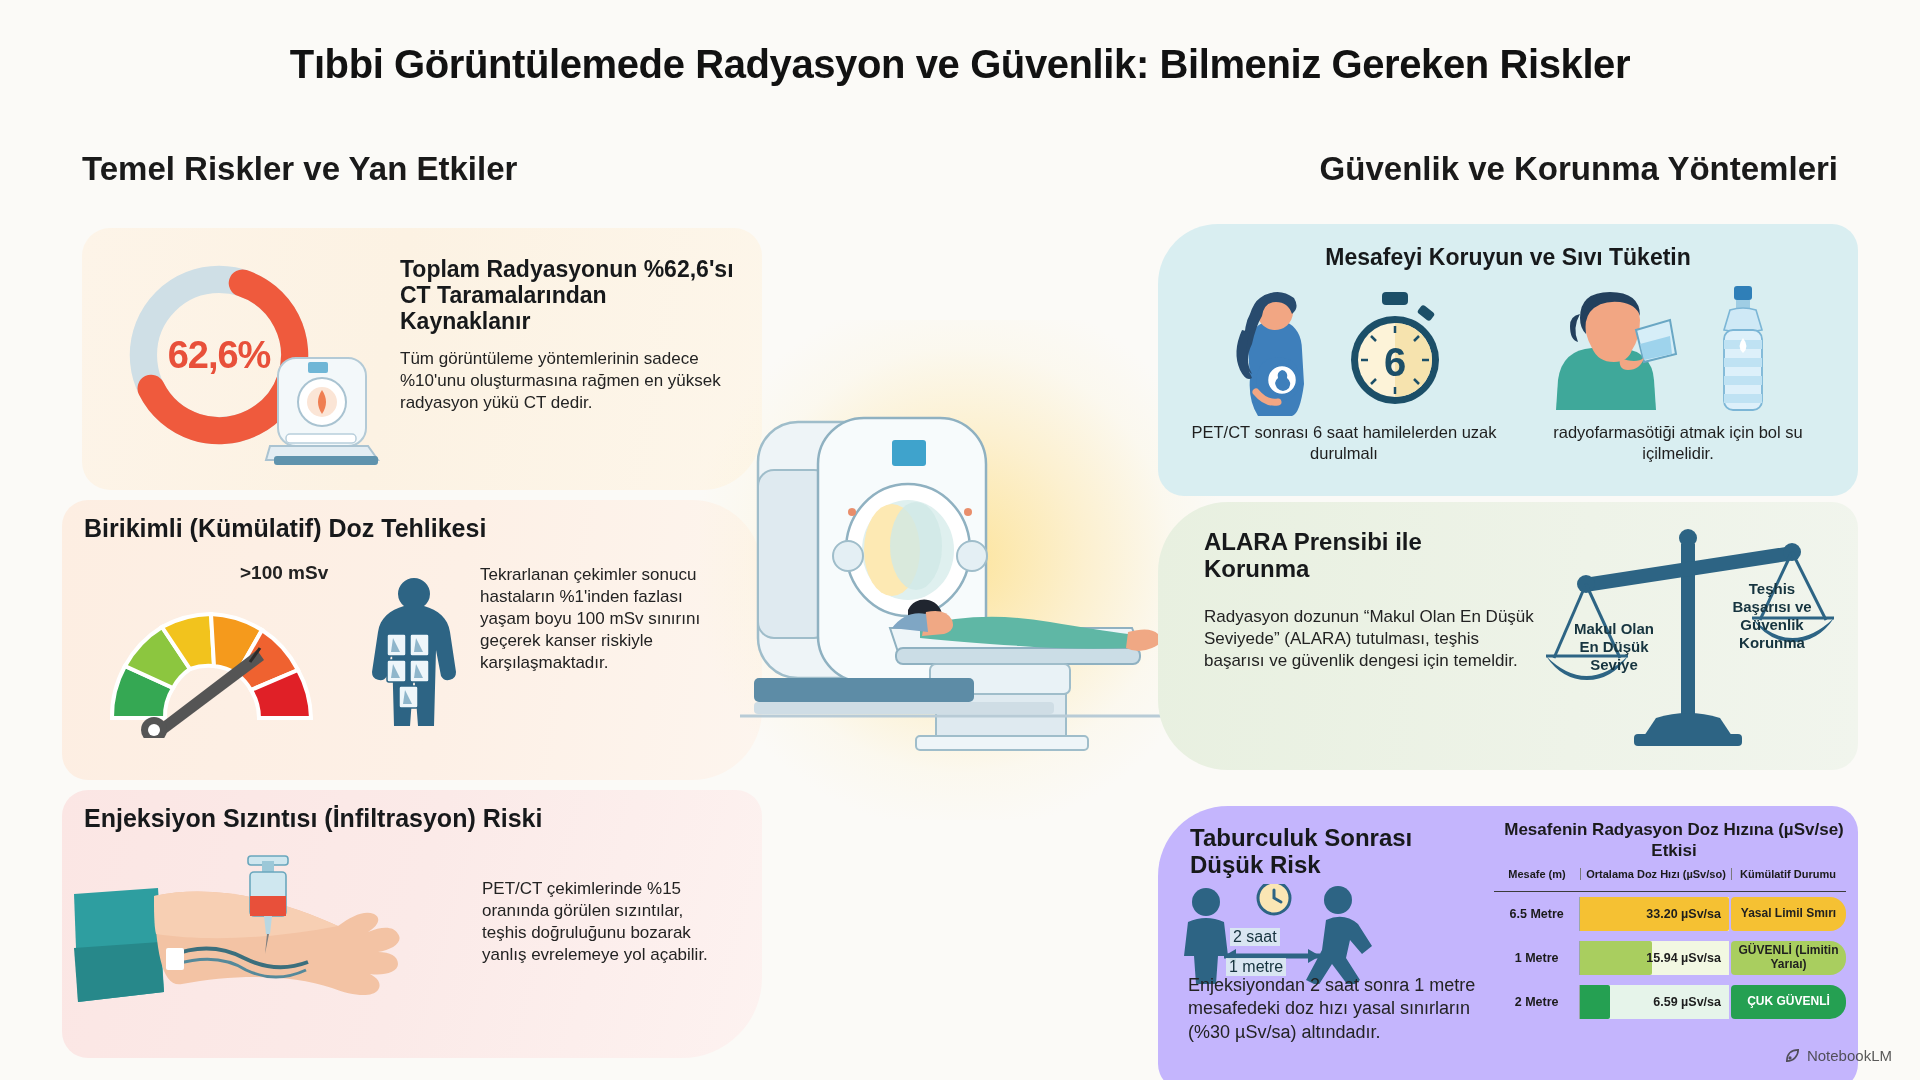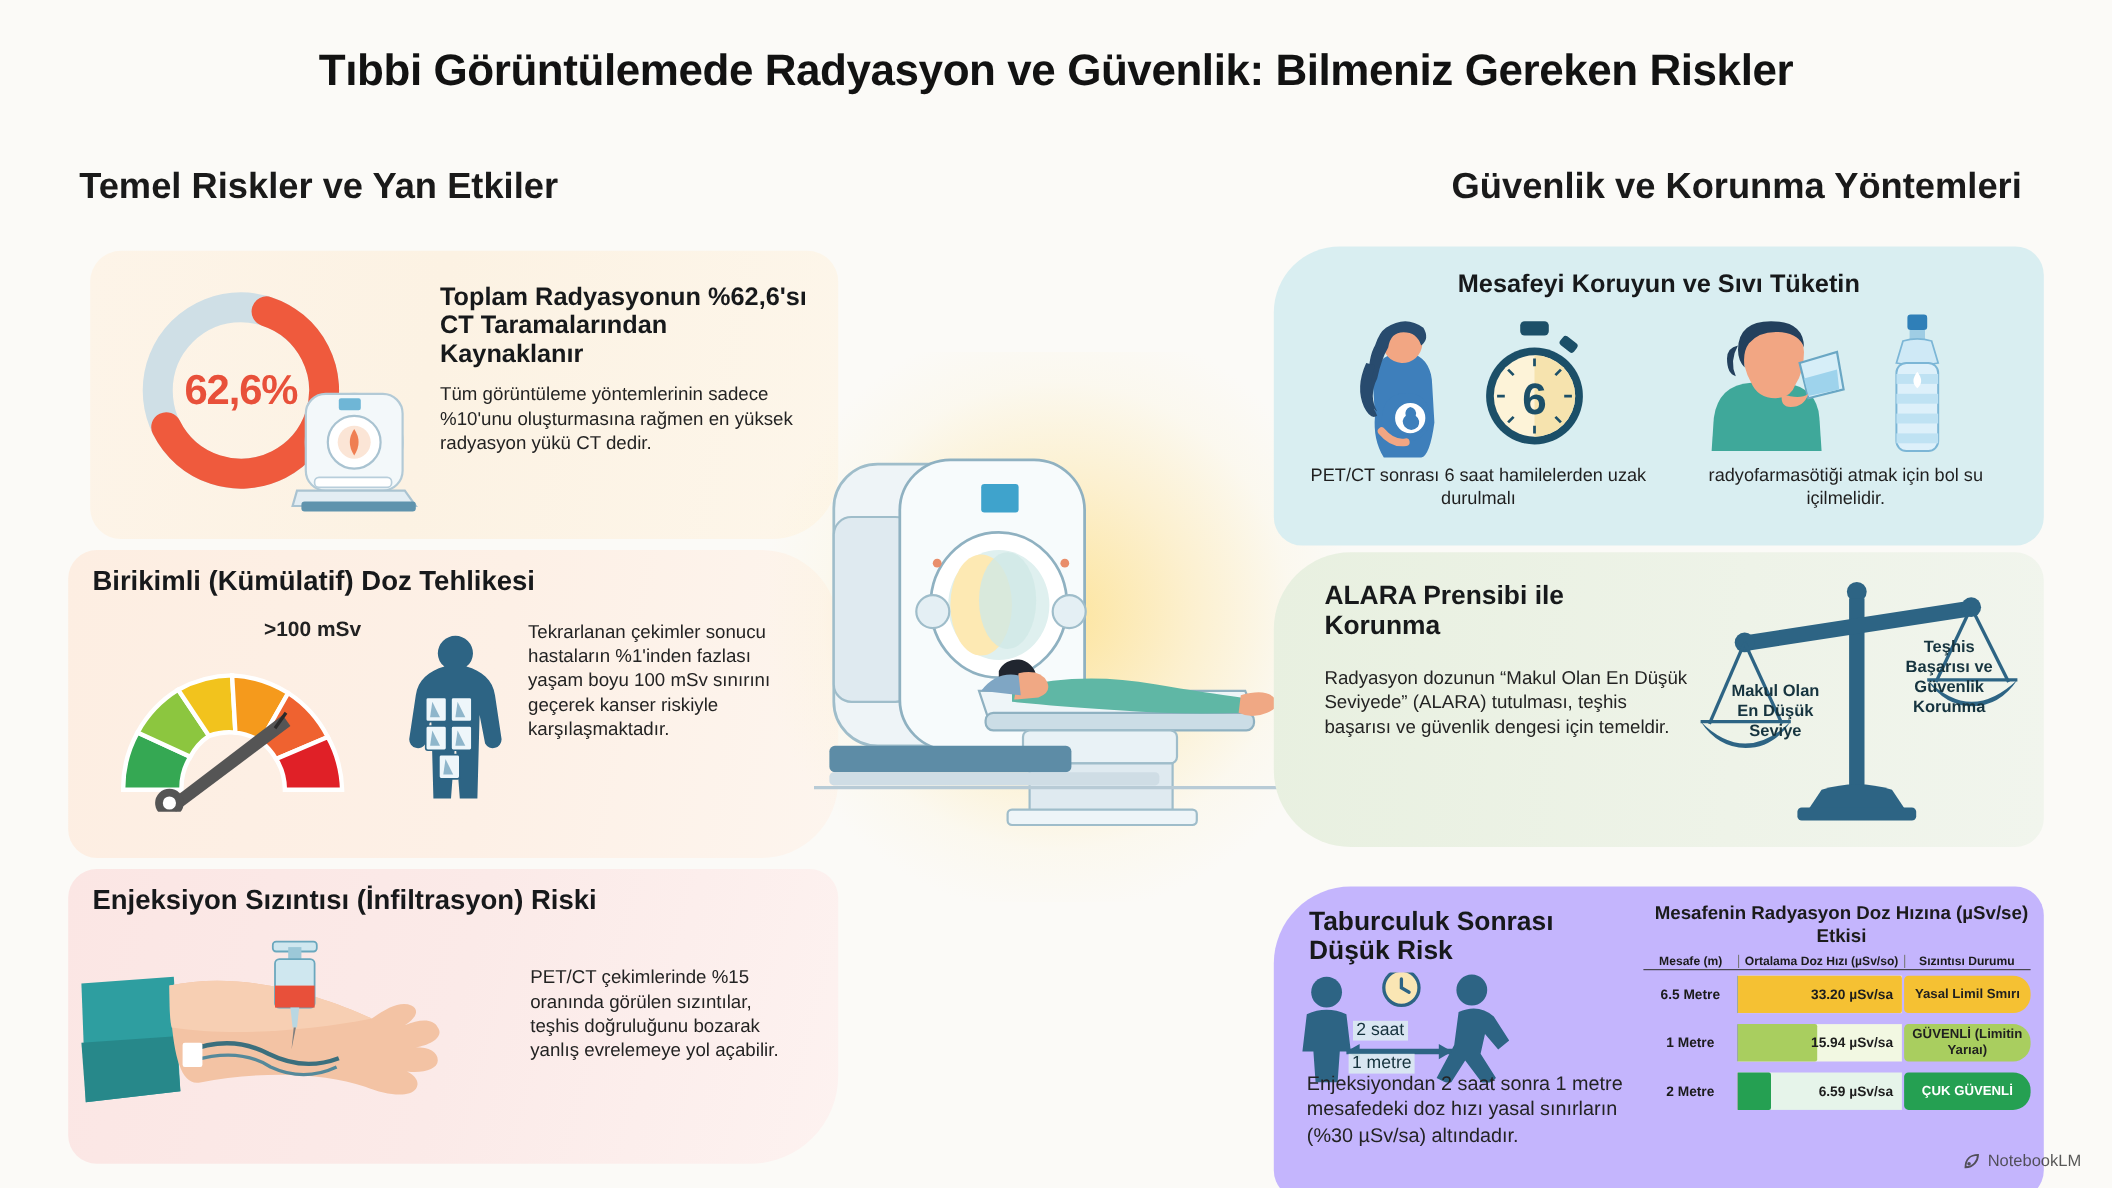--- a/index.html
+++ b/index.html
@@ -12,21 +12,21 @@
   .page{position:absolute;inset:0;}
 
   
   .main-title{
     position:absolute;left:0;right:0;top:42px;text-align:center;
     font-size:40px;font-weight:bold;letter-spacing:-.4px;color:#121212;
   }
   .col-title{
     position:absolute;top:150px;font-size:33px;font-weight:bold;color:#1a1a1a;
   }
-  .col-title.left{left:72px;}
+  .col-title.left{left:82px;}
   .col-title.right{right:82px;}
 
   
   .card{position:absolute;overflow:hidden;}
   .card-heading{font-weight:bold;color:#17191b;line-height:1.14;}
   .card-body{line-height:1.3;color:#232323;}
 
   
   #card-ct{
     left:82px;top:228px;width:680px;height:262px;
@@ -95,21 +95,21 @@
   #card-discharge .heading{position:absolute;left:32px;top:18px;width:260px;font-size:24px;}
   #card-discharge .body{position:absolute;left:30px;top:168px;width:300px;font-size:18px;}
   .pict-lbl{position:absolute;font-size:16px;font-weight:normal;color:#15323d;background:rgba(221,238,240,.85);padding:0 3px;}
 
   
   .tbl-title{
     position:absolute;left:336px;top:14px;width:360px;text-align:center;
     font-size:17px;font-weight:bold;color:#1b1b1b;line-height:1.22;
   }
   .dtable{position:absolute;left:336px;top:62px;width:352px;font-size:11px;}
-  .dtable .thead{display:flex;border-bottom:1.5px solid #3b3b3b;padding-bottom:1px;}
+  .dtable .thead{display:flex;border-bottom:1.5px solid #3b3b3b;padding-bottom:11px;}
   .dtable .th{font-weight:bold;color:#1b1b1b;font-size:11px;text-align:center;}
   .dtable .th.c0{width:86px;}
   .dtable .th.c1{width:150px;border-left:1.5px solid #7a7a7a;border-right:1.5px solid #7a7a7a;}
   .dtable .th.c2{width:112px;}
   .dtable .row{display:flex;align-items:center;height:44px;position:relative;}
   .dtable .cell0{width:86px;text-align:center;font-weight:bold;font-size:12.5px;color:#1b1b1b;}
   .dtable .cell1{width:150px;height:34px;position:relative;display:flex;align-items:center;justify-content:flex-end;
                  border-left:1.5px solid #9aa7ab;}
   .dtable .bar{position:absolute;left:0;top:0;bottom:0;border-radius:0 2px 2px 0;}
   .dtable .val{position:relative;z-index:2;font-size:12.5px;font-weight:bold;color:#1d1d1d;padding-right:8px;}
@@ -361,21 +361,21 @@
     <div class="pict-lbl" style="left:72px;top:122px;">2 saat</div>
     <div class="pict-lbl" style="left:68px;top:152px;">1 metre</div>
 
     <div class="card-body body">Enjeksiyondan 2 saat sonra 1 metre mesafedeki doz hızı yasal sınırların (%30 µSv/sa) altındadır.</div>
 
     <div class="tbl-title">Mesafenin Radyasyon Doz Hızına (µSv/se) Etkisi</div>
     <div class="dtable">
       <div class="thead">
         <div class="th c0">Mesafe (m)</div>
         <div class="th c1">Ortalama Doz Hızı (µSv/so)</div>
-        <div class="th c2">Sızıntısı Durumu</div>
+        <div class="th c2">Kümülatif Durumu</div>
       </div>
       <div id="tbody">
           <div class="row">
             <div class="cell0">6.5 Metre</div>
             <div class="cell1" style="background: rgb(253, 243, 212);">
               <div class="bar" style="width: 100%; background: rgb(245, 193, 51);"></div>
               <span class="val">33.20 µSv/sa</span>
             </div>
             <div class="cell2" style="background: rgb(245, 193, 51); color: rgb(31, 31, 31);">Yasal Limil Smırı</div>
           </div>

